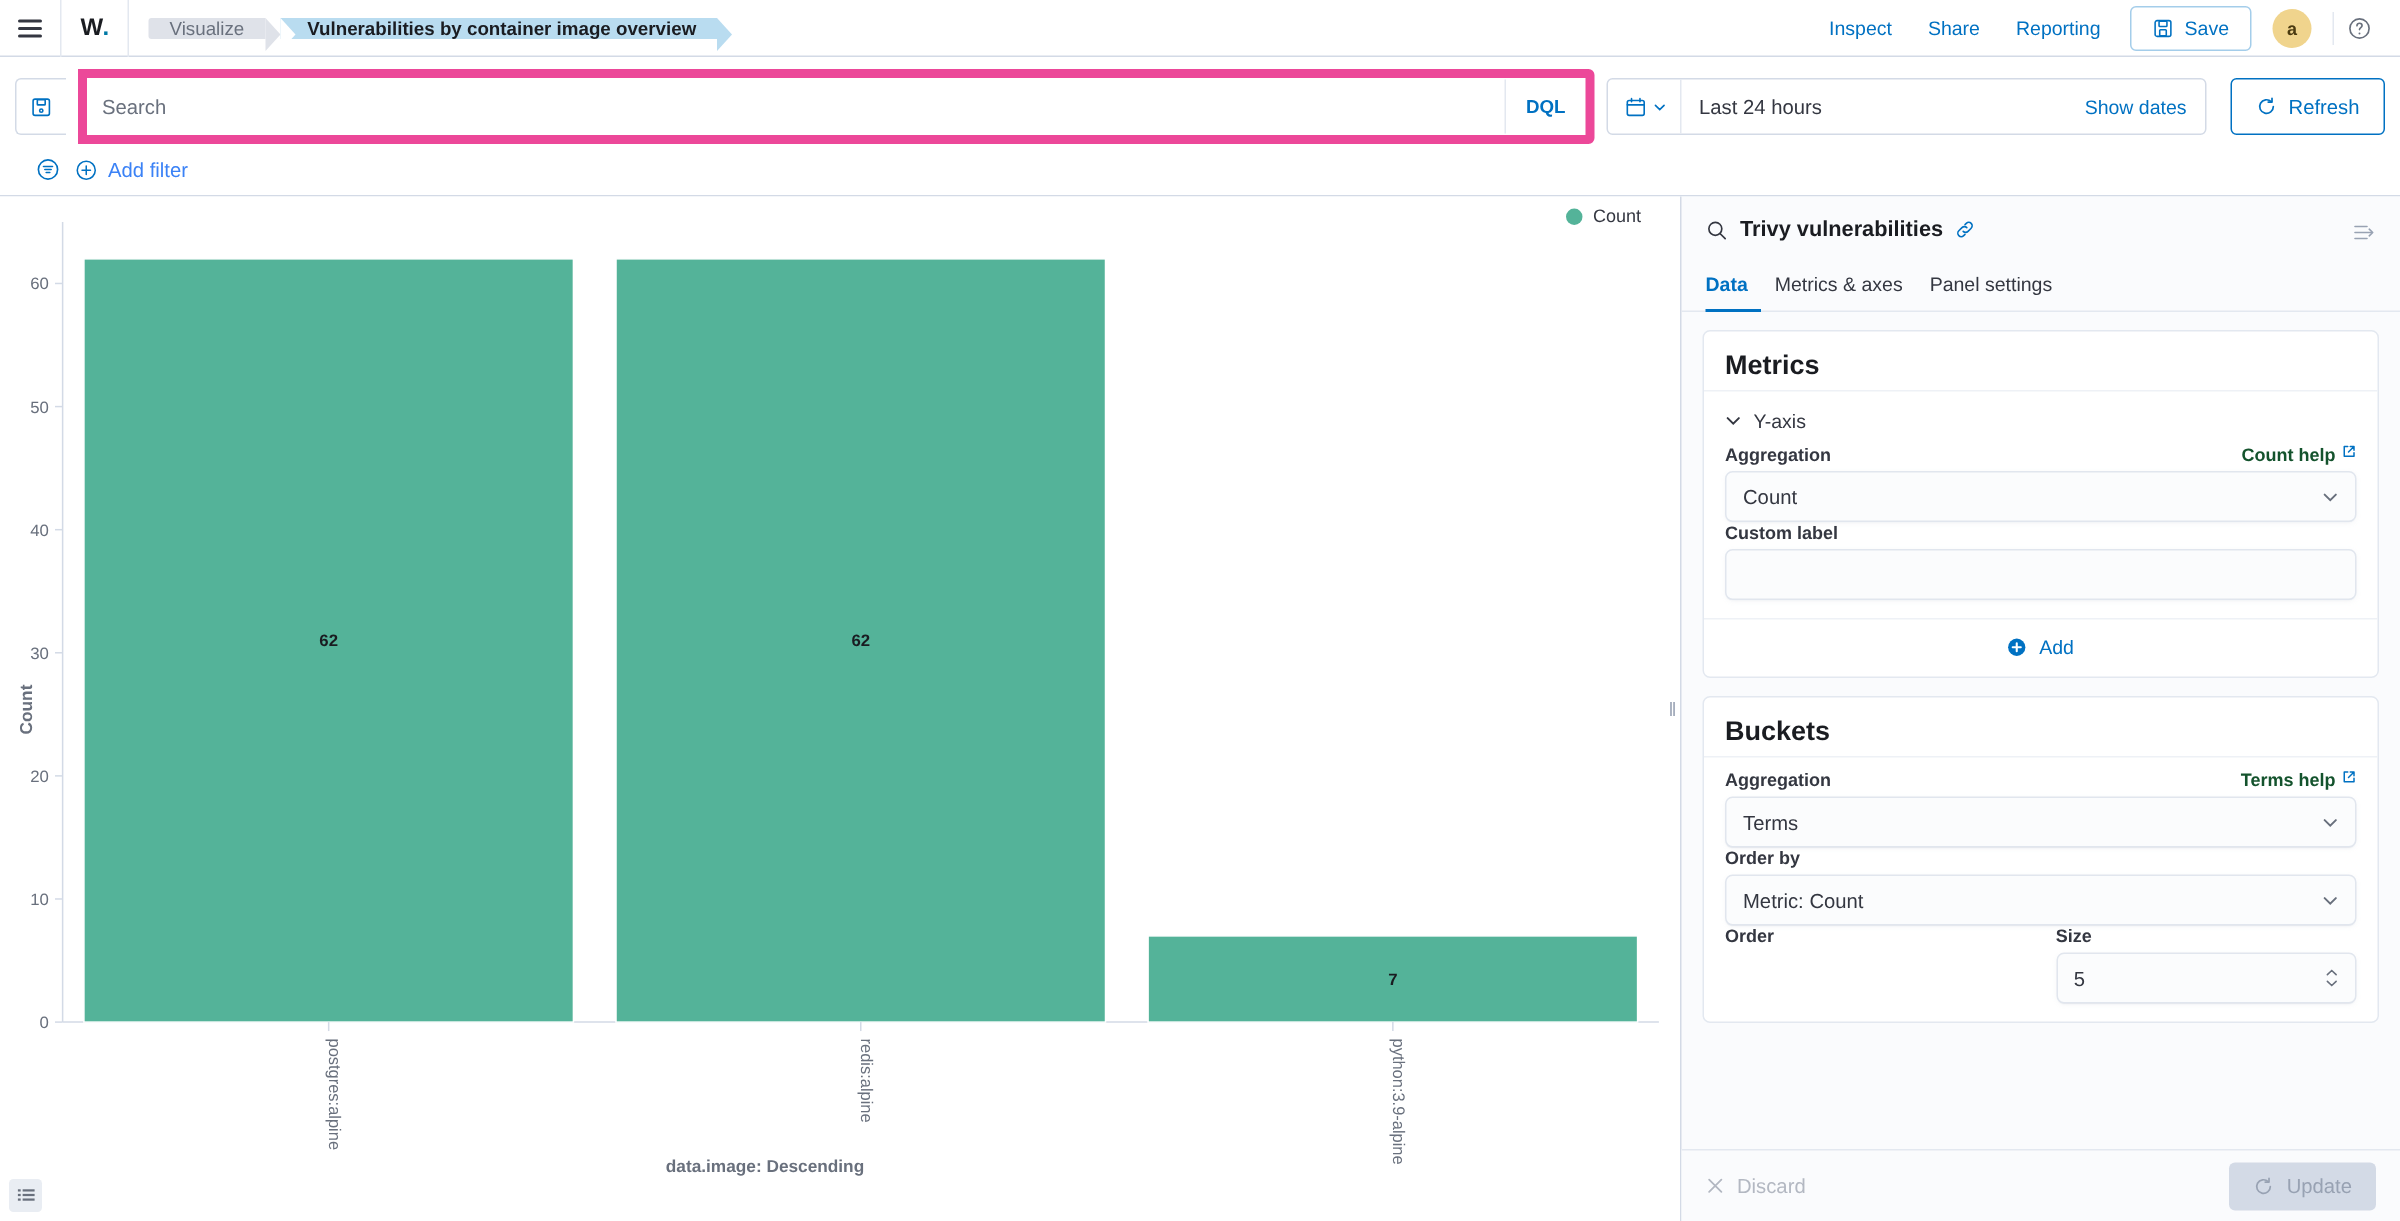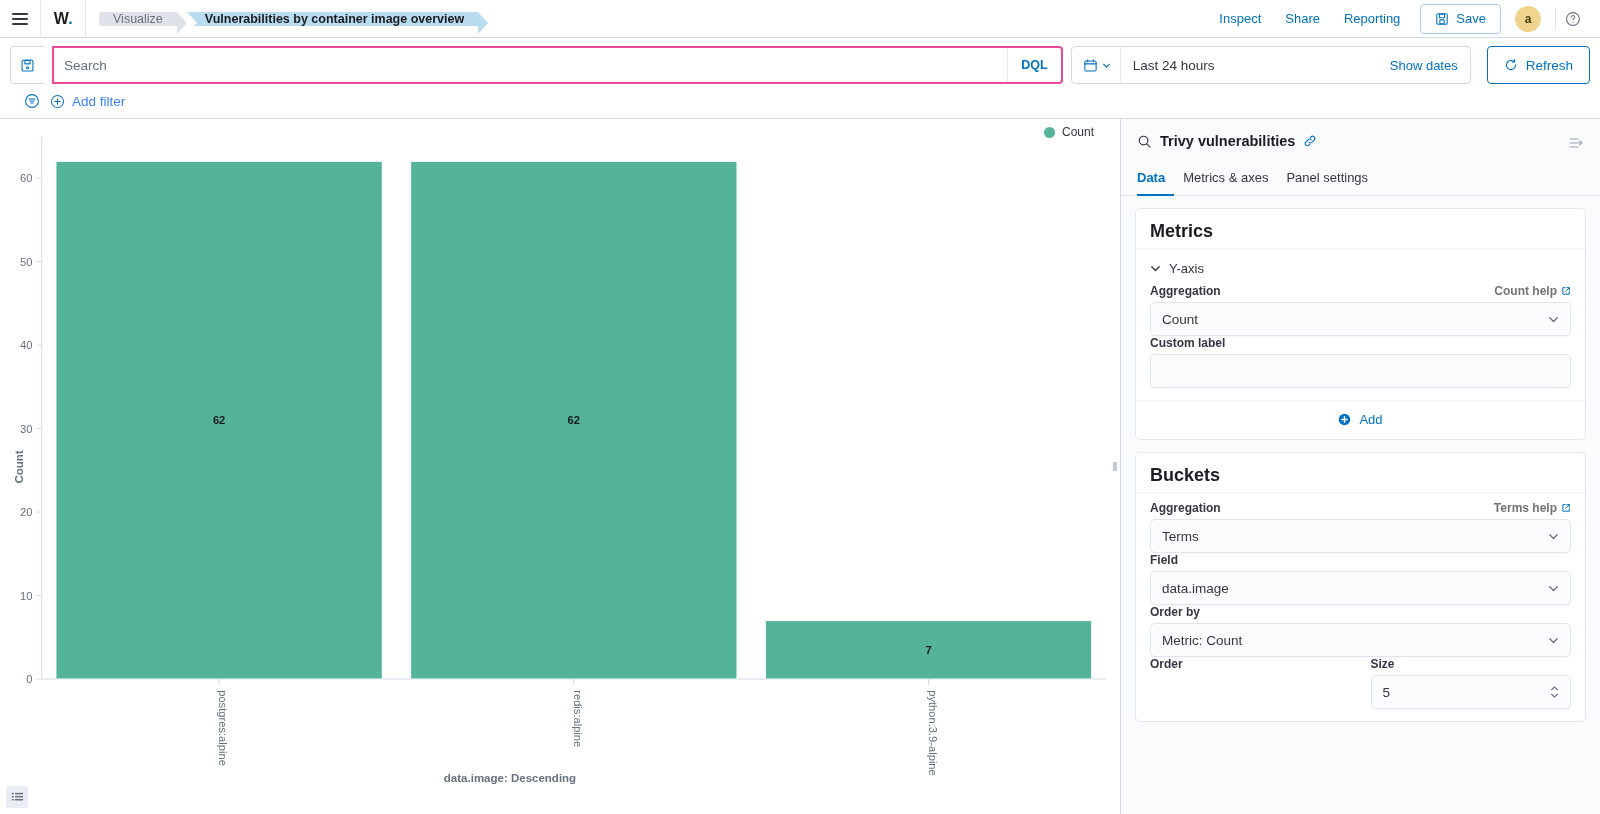--- a/index.html
+++ b/index.html
@@ -86,22 +86,22 @@
     background:#fff; padding: 8px 10px 0 10px;
     border-bottom: 0;
   }
   .qrow { display:flex; align-items:center; gap: 8px; }
   .qsave {
     width: 34px; height: 38px; display:flex; align-items:center; justify-content:center;
     border: 1px solid #d3dae6; border-right: 0; border-radius: 4px 0 0 4px;
     background:#fff; color:#0071c2; cursor:pointer;
   }
   .qinput-wrap {
-    flex: 1; height: 38px; display:flex; align-items:center;
-    border: 2px solid #ec4899; border-radius: 0 4px 4px 0;
+    flex: 1; height: 50px; display:flex; align-items:center;
+    border: 6px solid #ec4899; border-radius: 0 4px 4px 0;
     background:#fff; overflow:hidden;
   }
   .qinput {
     flex:1; border:0; outline:0; height: 36px; padding: 0 10px;
     font-size: 13.5px; font-family:"Liberation Sans",sans-serif; color:#343741;
     background: transparent;
   }
   .qinput::placeholder { color: #69707d; }
   .dql {
     border-left: 1px solid #e3e8f0; height: 36px;
@@ -194,22 +194,22 @@
   .agg-head {
     display:flex; align-items:center; gap: 8px;
     font-size: 13px; color:#343741; padding: 4px 0 8px 0; cursor:pointer;
   }
   .agg-head .ctrls { margin-left:auto; display:flex; align-items:center; gap: 14px; }
   .icon-btn { cursor:pointer; display:flex; align-items:center; }
   .fld { }
   .fld-lbl-row { display:flex; align-items:center; margin-bottom: 4px; }
   .fld-lbl { font-size: 12px; font-weight: bold; color:#343741; }
   .fld-help {
-    margin-left:auto; font-size: 12px; color:#737373; cursor:pointer;
-    display:flex; align-items:center; gap:4px; font-weight: bold;
+    margin-left:auto; font-size: 12px; color:#14532d; cursor:pointer;
+    display:flex; align-items:flex-start; gap:4px; font-weight: bold;
   }
   .select, .textin {
     width: 100%; height: 34px;
     background:#fbfcfd; border: 1px solid #e1e6ee;
     border-radius: 5px; padding: 0 11px;
     font-size: 13.5px; color:#343741;
     display:flex; align-items:center;
     font-family:"Liberation Sans",sans-serif;
     box-shadow: 0 1px 1px -1px rgba(152,162,179,.2), 0 1px 5px -2px rgba(152,162,179,.2);
     cursor: pointer;
@@ -486,31 +486,20 @@
               </div>
               <div class="select">
                 <span class="v">Terms</span>
                 <svg class="chev" width="11" height="11" viewBox="0 0 10 10" fill="none" stroke="#69707d" stroke-width="1.2">
                     <path d="M1.6 3.4 5 6.8l3.4-3.4" stroke-linecap="round"></path>
                   </svg>
               </div>
             </div>
             <div class="fld">
               <div class="fld-lbl-row">
-                <span class="fld-lbl">Field</span>
-              </div>
-              <div class="select">
-                <span class="v">data.image</span>
-                <svg class="chev" width="11" height="11" viewBox="0 0 10 10" fill="none" stroke="#69707d" stroke-width="1.2">
-                    <path d="M1.6 3.4 5 6.8l3.4-3.4" stroke-linecap="round"></path>
-                  </svg>
-              </div>
-            </div>
-            <div class="fld">
-              <div class="fld-lbl-row">
                 <span class="fld-lbl">Order by</span>
               </div>
               <div class="select">
                 <span class="v">Metric: Count</span>
                 <svg class="chev" width="11" height="11" viewBox="0 0 10 10" fill="none" stroke="#69707d" stroke-width="1.2">
                     <path d="M1.6 3.4 5 6.8l3.4-3.4" stroke-linecap="round"></path>
                   </svg>
               </div>
             </div>
             <div class="two">
@@ -534,15 +523,30 @@
                       </svg>
                   </span>
                 </div>
               </div>
             </div>
           </div>
         </div>
 
       </div>
 
+      <div class="ed-foot">
+        <div class="discard">
+          <svg width="13" height="13" viewBox="0 0 14 14" fill="none" stroke="#b3b8c2" stroke-width="1.3">
+              <path d="M2.6 2.6 11.4 11.4M11.4 2.6 2.6 11.4" stroke-linecap="round"></path>
+            </svg>
+          <span>Discard</span>
+        </div>
+        <div class="update">
+          <svg width="14" height="14" viewBox="0 0 16 16" fill="none" stroke="#98a2b3" stroke-width="1.3">
+            <path d="M13.2 8a5.2 5.2 0 1 1-1.6-3.7" stroke-linecap="round"></path>
+            <path d="M12.2 1.7v2.9H9.3" stroke-linecap="round" stroke-linejoin="round"></path>
+          </svg>
+          <span>Update</span>
+        </div>
+      </div>
     </div>
   </div>
 </div>
 
 </body></html>

